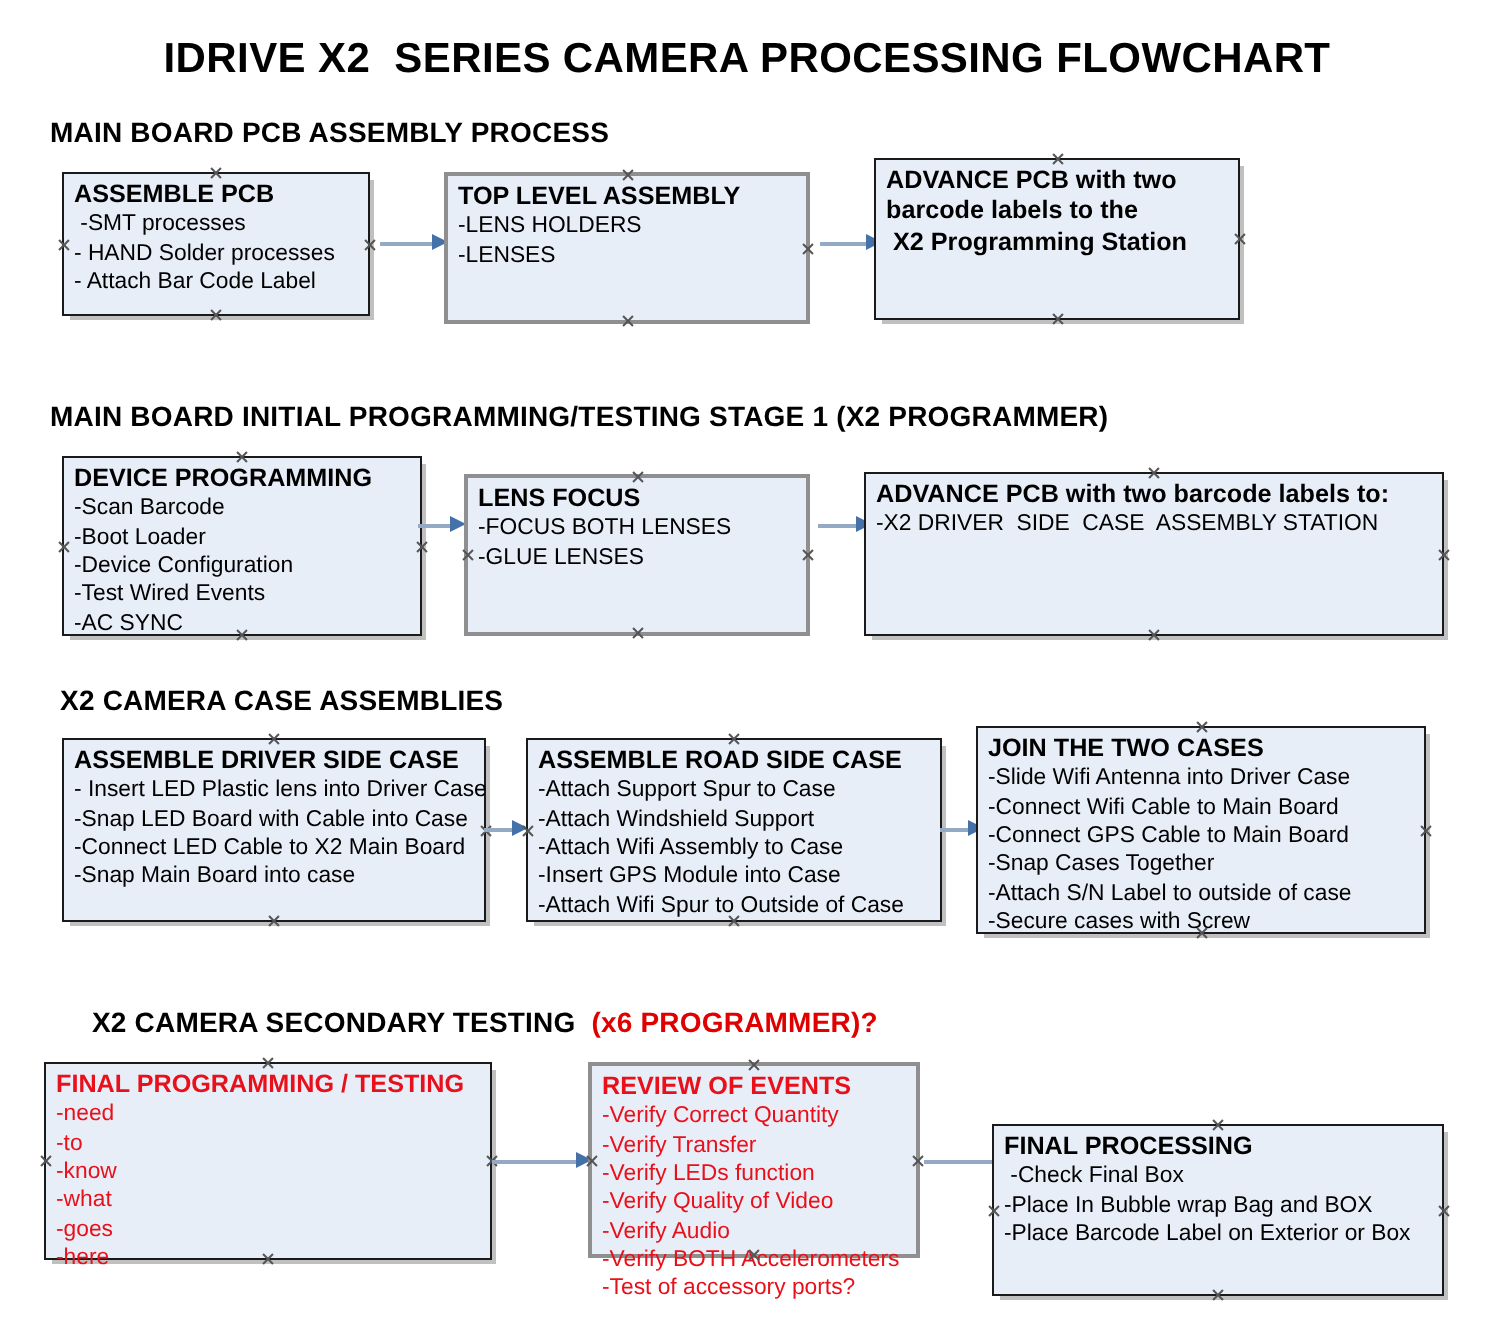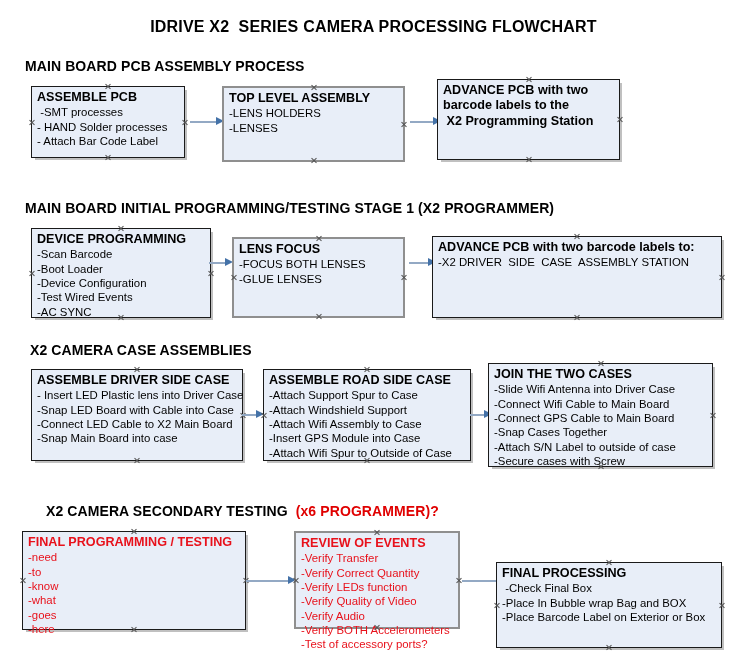--- a/index.html
+++ b/index.html
@@ -19,21 +19,21 @@
     overflow: hidden;
   }
 
   
   .doc-title {
     position: absolute;
     left: 0;
     top: 18px;
     width: 747px;
     text-align: center;
-    font-size: 16px;
+    font-size: 21px;
     font-weight: bold;
     color: #000000;
     letter-spacing: 0.2px;
     white-space: pre;
   }
   .section-head {
     position: absolute;
     font-size: 14px;
     font-weight: bold;
     color: #000000;
@@ -304,22 +304,22 @@
   </div>
 
   <div class="conn" style="left:246px; top:576px; width:50px;">
     <div class="shaft"></div>
     <div class="head"></div>
   </div>
 
   <div class="node thick red" style="left:294px; top:531px; width:166px; height:98px;">
     <div class="node-inner">
       <div class="node-title">REVIEW OF EVENTS</div>
+      <div class="node-line">-Verify Correct Quantity</div>
       <div class="node-line">-Verify Transfer</div>
-      <div class="node-line">-Verify Correct Quantity</div>
       <div class="node-line">-Verify LEDs function</div>
       <div class="node-line">-Verify Quality of Video</div>
       <div class="node-line">-Verify Audio</div>
       <div class="node-line">-Verify BOTH Accelerometers</div>
       <div class="node-line">-Test of accessory ports?</div>
     </div>
     <div class="handle" style="left:50%; top:-4px; margin-left:-3.5px;"></div>
     <div class="handle" style="left:-4px; top:50%; margin-top:-3.5px;"></div>
     <div class="handle" style="right:-4px; top:50%; margin-top:-3.5px;"></div>
     <div class="handle" style="left:50%; bottom:-4px; margin-left:-3.5px;"></div>

